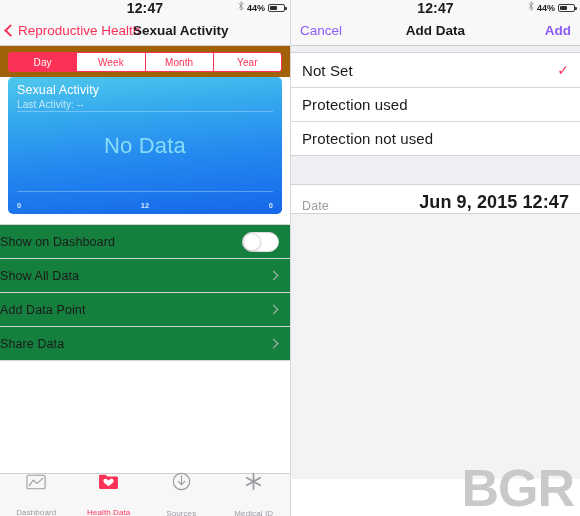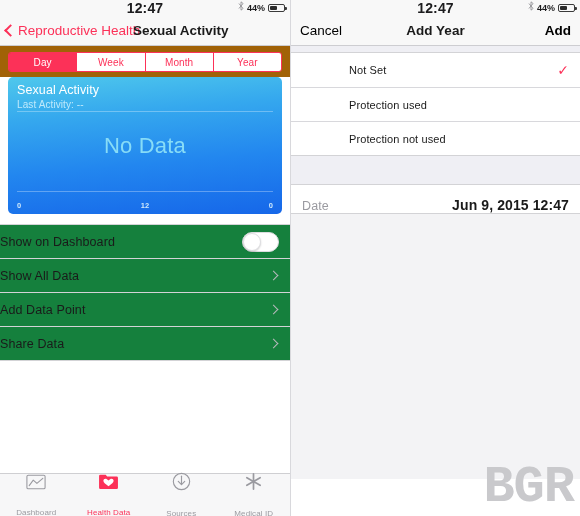--- a/index.html
+++ b/index.html
@@ -146,21 +146,21 @@
     justify-content: center;
     font-size: 13.5px;
     font-weight: bold;
     color: #1a1a1a;
   }
   .nav-btn-left, .nav-btn-right {
     position: absolute;
     top: 0; height: 29px;
     display: flex; align-items: center;
     font-size: 13.5px;
-    color: #000000;
+    color: #8b5cf6;
     cursor: pointer;
   }
   .nav-btn-left  { left: 9px; }
   .nav-btn-right { right: 9px; font-weight: bold; }
 
   
   .seg-wrap {
     padding: 6px 8px 5px 8px;
     background: #a16207;
   }
@@ -346,24 +346,23 @@
     height: 34px;
     display: flex;
     align-items: center;
     padding: 0 11px;
     background: #ffffff;
     box-sizing: border-box;
     cursor: pointer;
   }
   .rp-row + .rp-row { border-top: 1px solid #d8d8dc; }
   .rp-label {
-    font-size: 11px;
+    font-size: 15px;
     color: #1a1a1a;
     letter-spacing: 0.1px;
-    margin-left: 47px;
   }
   .check {
     margin-left: auto;
     color: #fc3158;
     font-size: 14px;
     line-height: 1;
     font-weight: bold;
   }
   .rp-gap {
     height: 28px;
@@ -380,42 +379,42 @@
     box-sizing: border-box;
     cursor: pointer;
   }
   .rp-date-label {
     font-size: 12.5px;
     color: #9a9aa0;
     letter-spacing: 0.1px;
   }
   .rp-date-value {
     margin-left: auto;
-    font-size: 14px;
+    font-size: 18px;
     font-weight: bold;
     color: #1a1a1a;
     letter-spacing: 0.1px;
   }
   .rp-rest {
     background: #f3f3f5;
     height: 265px;
   }
 
   
   .watermark {
     position: absolute;
     right: 6px;
     bottom: 2px;
     font-size: 52px;
     font-weight: bold;
     color: #c9c9cc;
     letter-spacing: -1px;
     line-height: 1;
     pointer-events: none;
-    font-family: Liberation Mono, monospace;
+    font-family: Liberation Sans, sans-serif;
   }
 </style>
 </head>
 <body>
 
 <div id="screen">
 
   <div class="panel" id="panel-left">
 
     <div class="statusbar">
@@ -583,21 +582,21 @@
         </span>
         <span>44%</span>
         <span class="batt">
           <span class="batt-fill"></span>
         </span>
       </div>
     </div>
 
     <div class="navbar">
       <div class="nav-btn-left">Cancel</div>
-      <div class="nav-title-center">Add Year</div>
+      <div class="nav-title-center">Add Data</div>
       <div class="nav-btn-right">Add</div>
     </div>
 
     <div class="rp-top-gap"></div>
 
     <div class="rp-list">
       <div class="rp-row">
         <span class="rp-label">Not Set</span>
         <span class="check">✓</span>
       </div>

